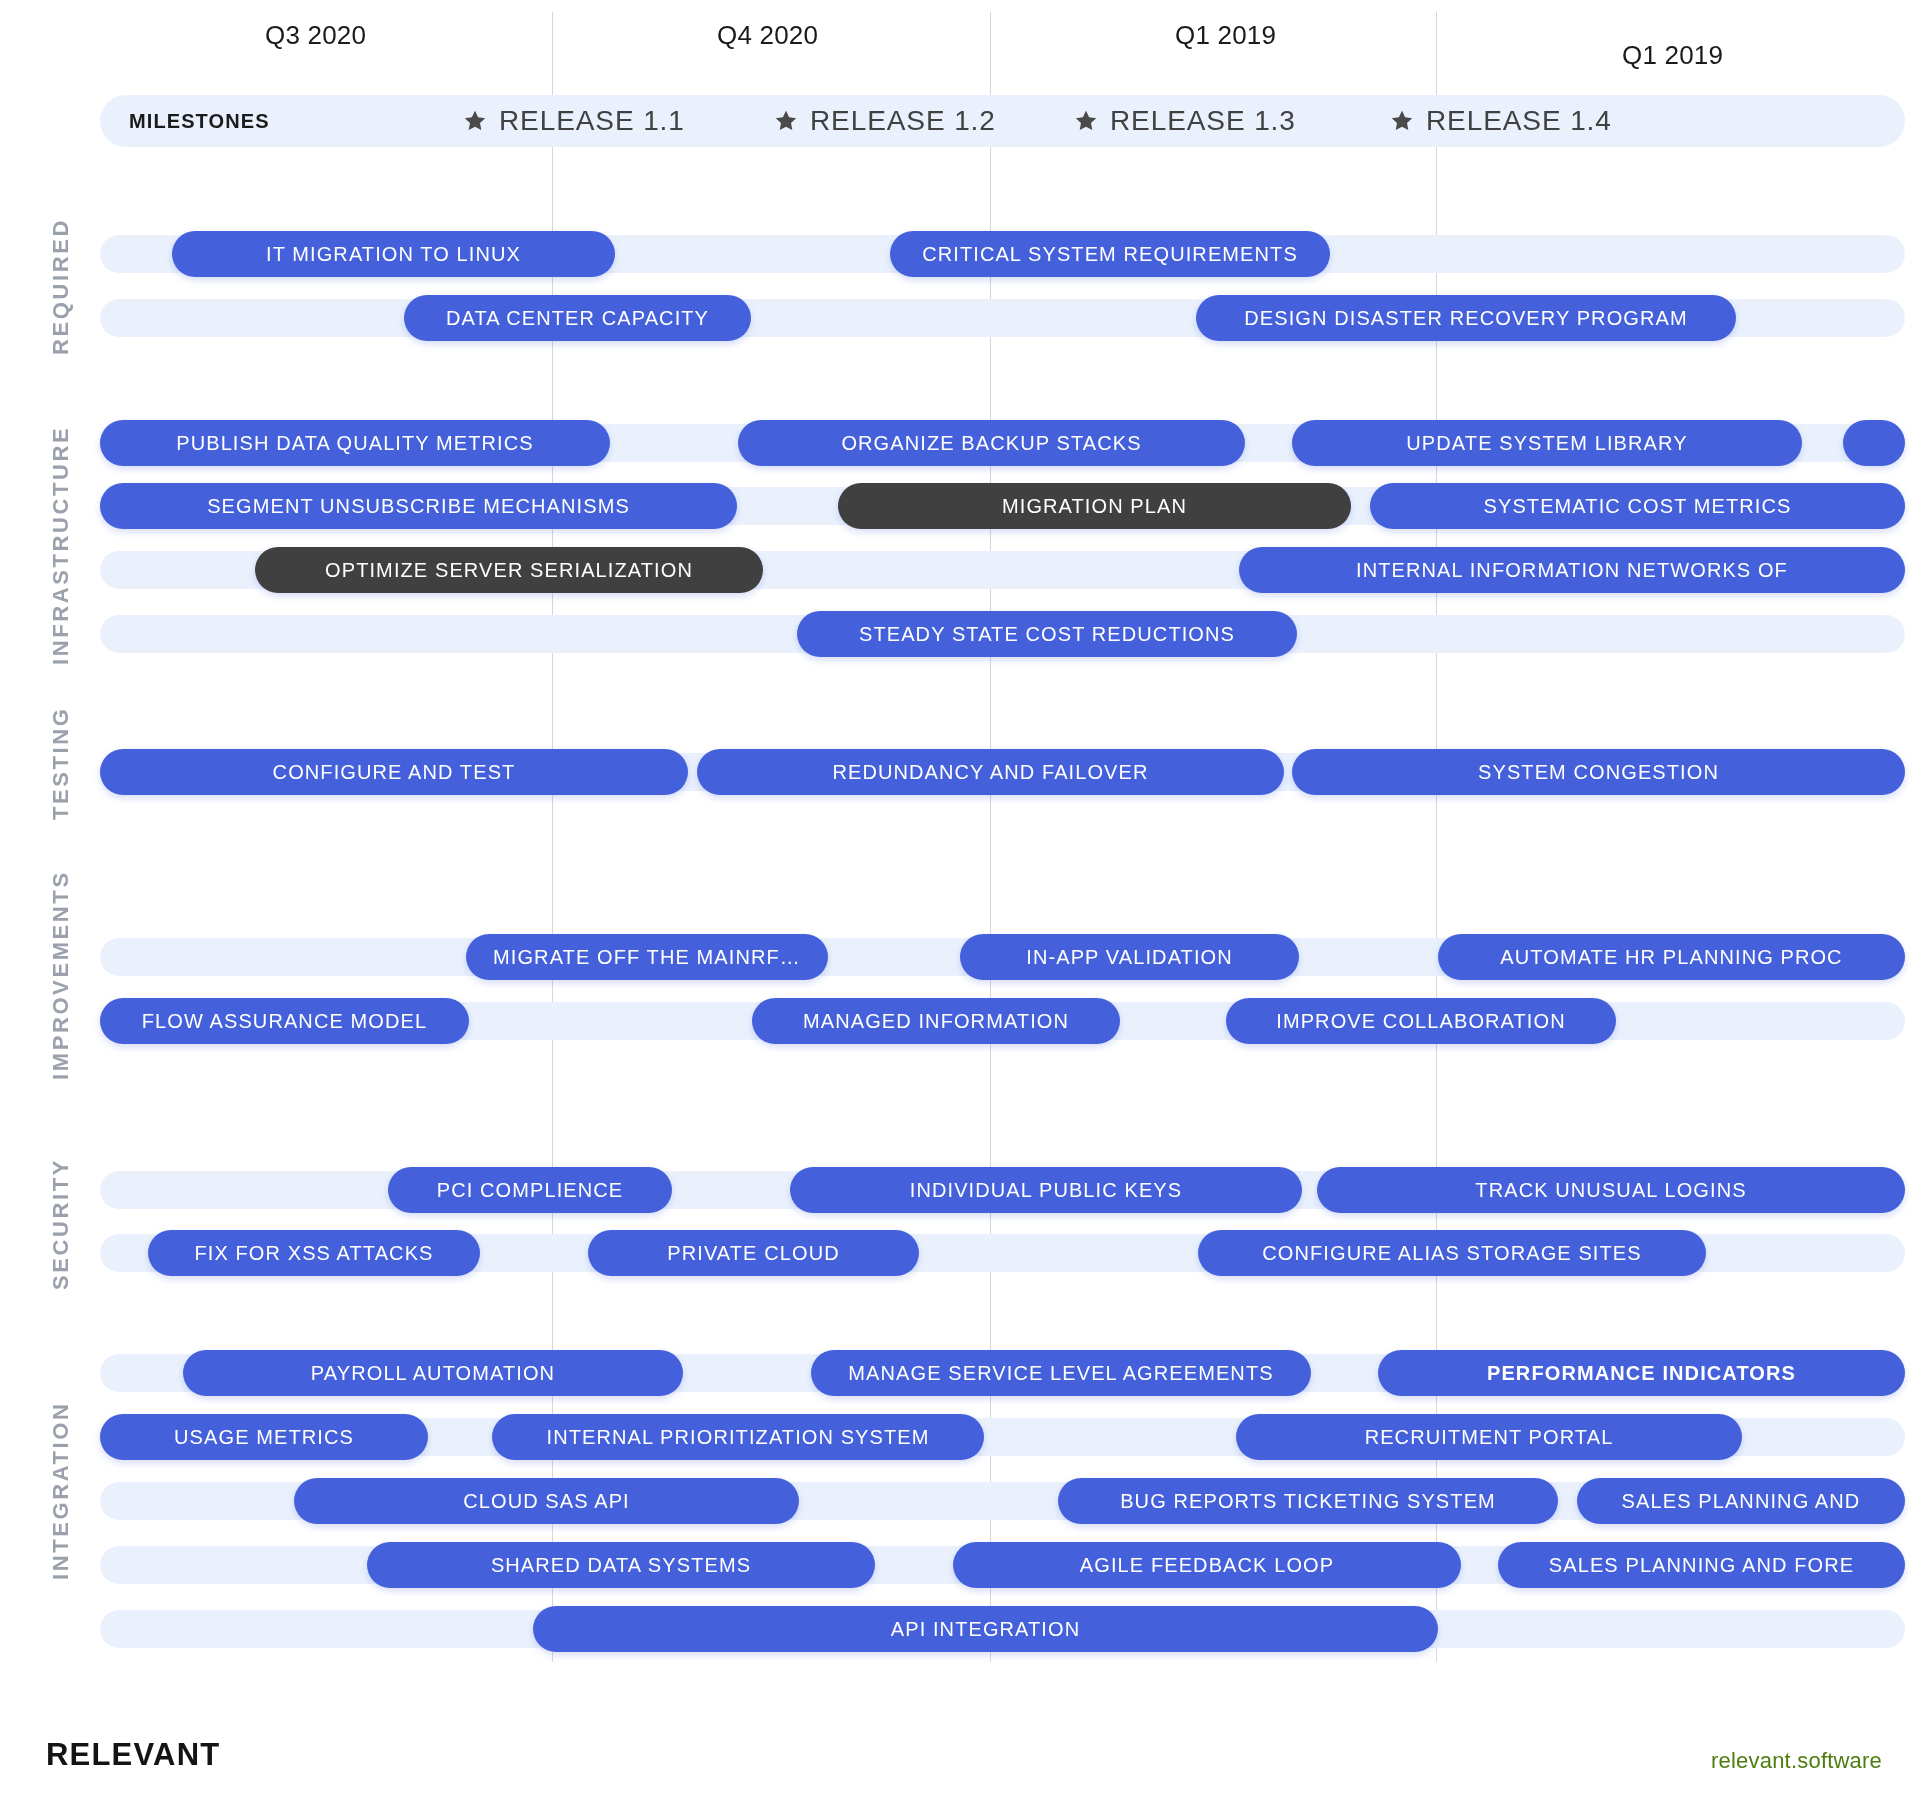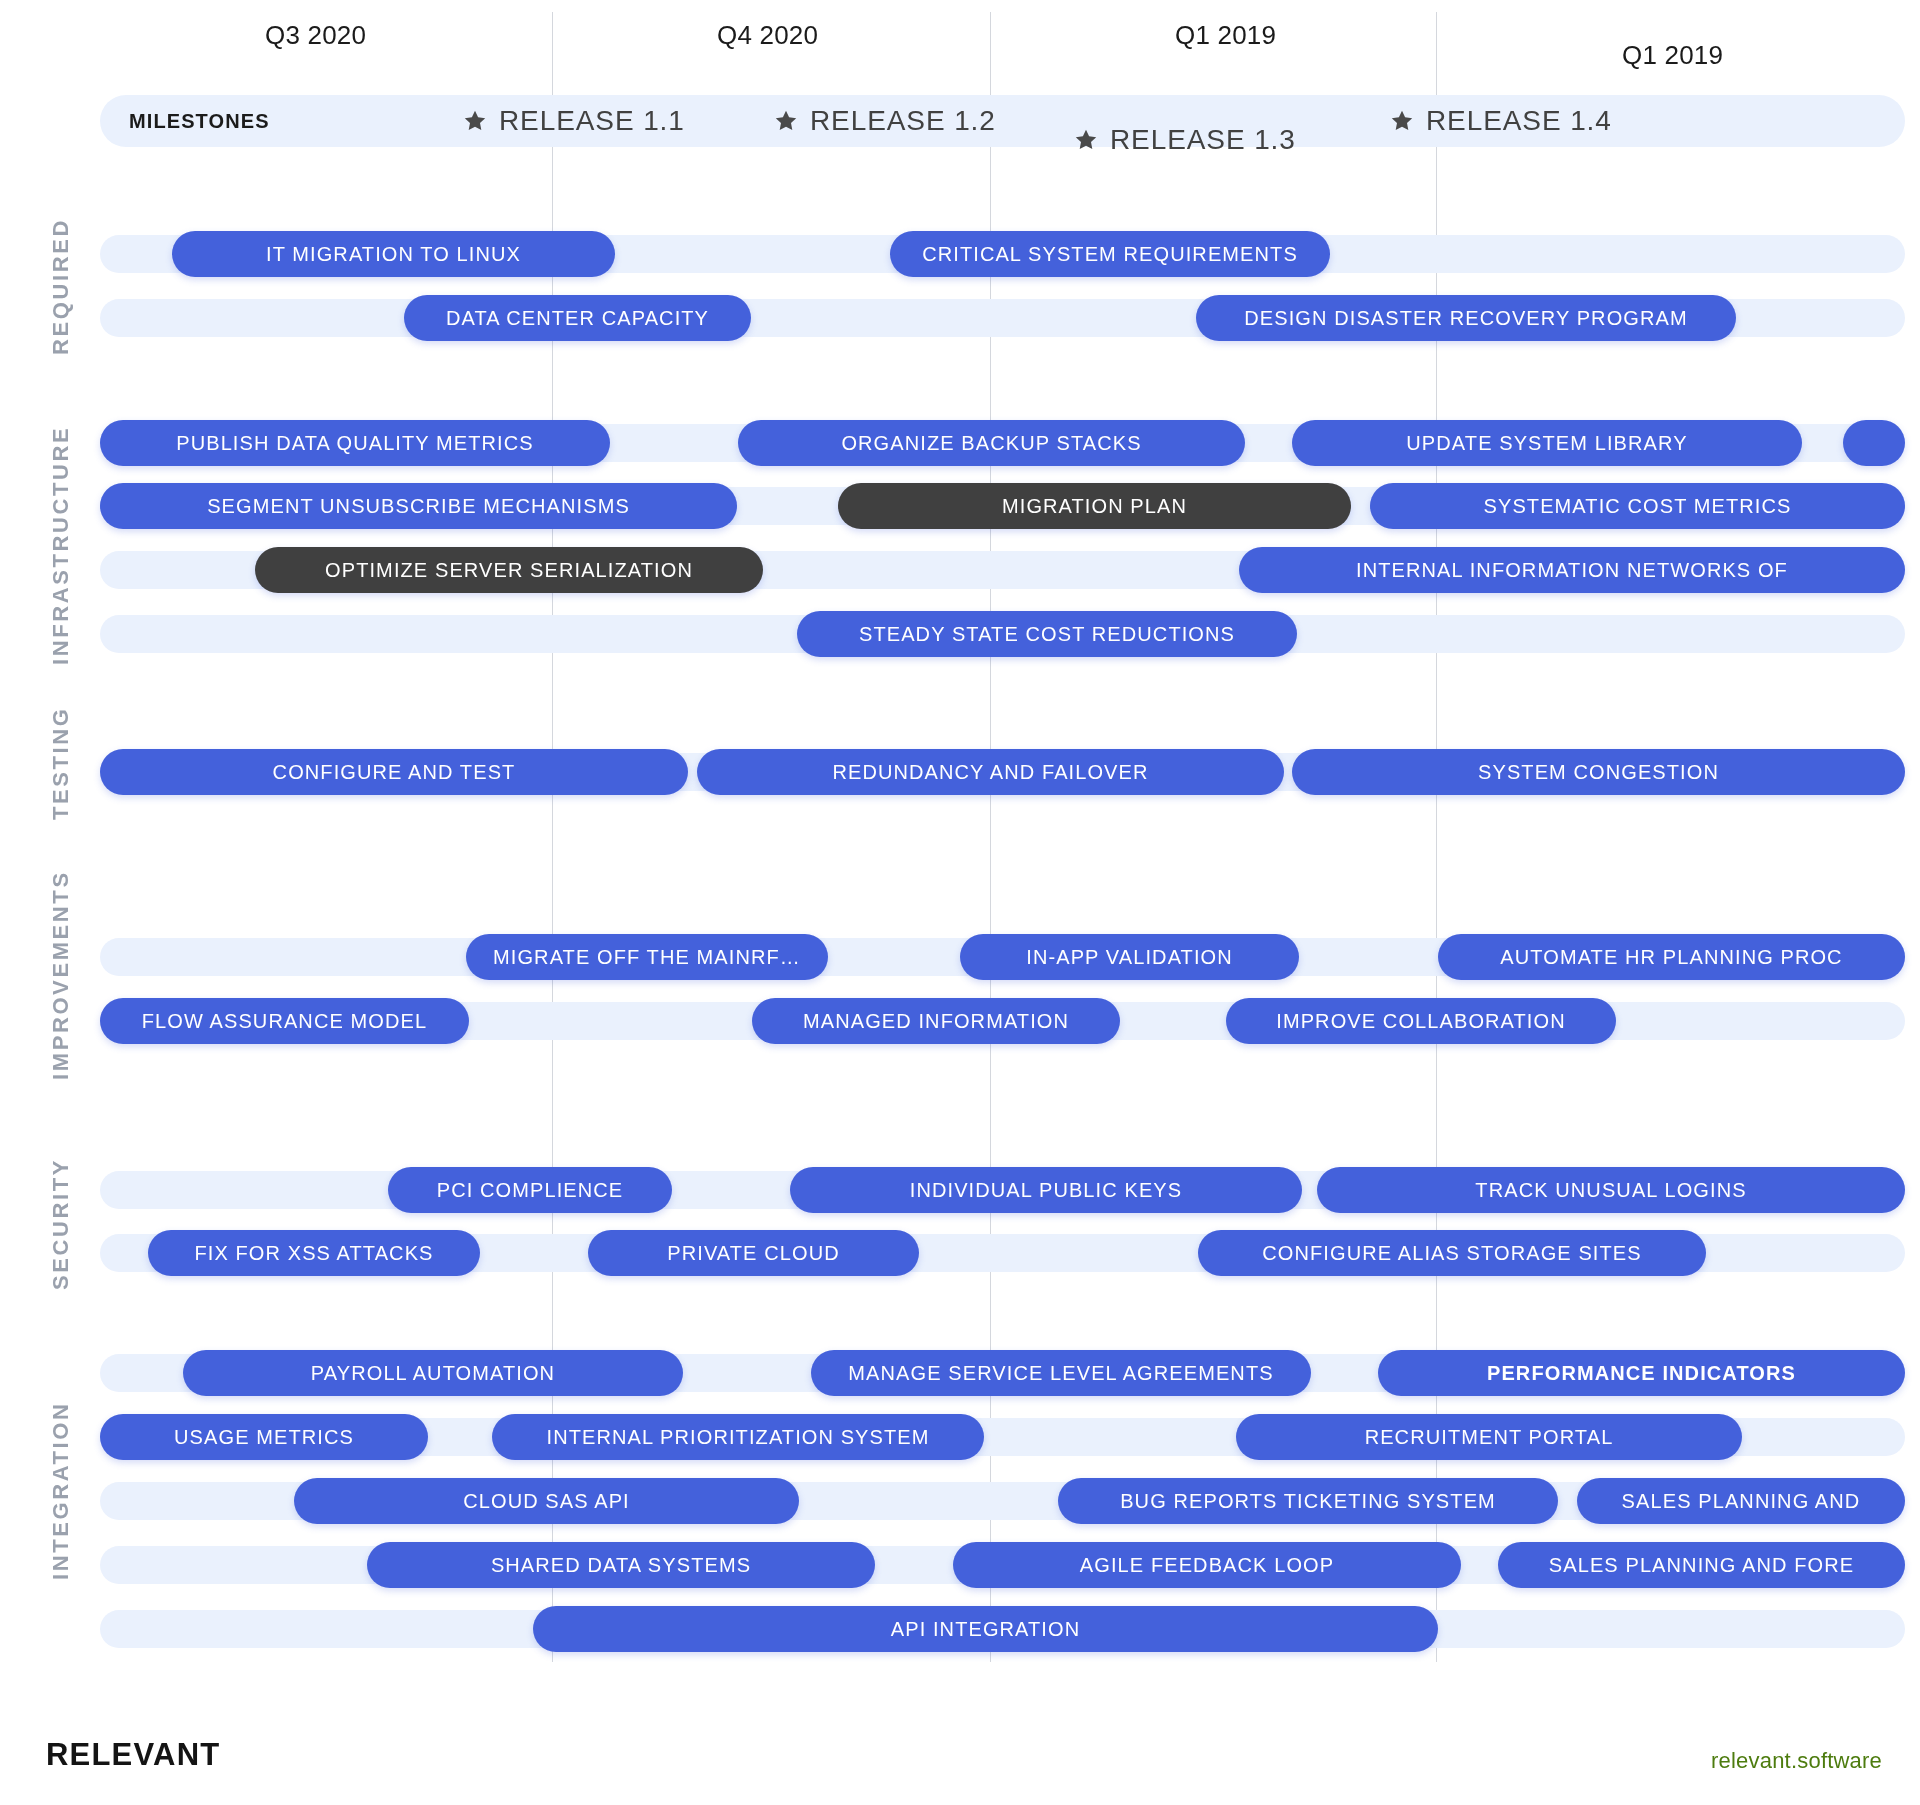--- a/index.html
+++ b/index.html
@@ -189,21 +189,21 @@
             <path fill="#4a4a4a" d="M12 1.8l3.1 6.5 7.1 .9-5.2 4.9 1.3 7-6.3-3.4-6.3 3.4 1.3-7L1.8 9.2l7.1-.9z"></path>
           </svg></span>
         <span class="milestone-label">RELEASE 1.1</span>
       </div>
       <div class="milestone" style="left: 674px;">
         <span class="star-icon"><svg viewBox="0 0 24 24" width="24" height="24" aria-hidden="true">
             <path fill="#4a4a4a" d="M12 1.8l3.1 6.5 7.1 .9-5.2 4.9 1.3 7-6.3-3.4-6.3 3.4 1.3-7L1.8 9.2l7.1-.9z"></path>
           </svg></span>
         <span class="milestone-label">RELEASE 1.2</span>
       </div>
-      <div class="milestone" style="left: 974px; margin-top: 19px;">
+      <div class="milestone" style="left: 974px;">
         <span class="star-icon"><svg viewBox="0 0 24 24" width="24" height="24" aria-hidden="true">
             <path fill="#4a4a4a" d="M12 1.8l3.1 6.5 7.1 .9-5.2 4.9 1.3 7-6.3-3.4-6.3 3.4 1.3-7L1.8 9.2l7.1-.9z"></path>
           </svg></span>
         <span class="milestone-label">RELEASE 1.3</span>
       </div>
       <div class="milestone" style="left: 1290px;">
         <span class="star-icon"><svg viewBox="0 0 24 24" width="24" height="24" aria-hidden="true">
             <path fill="#4a4a4a" d="M12 1.8l3.1 6.5 7.1 .9-5.2 4.9 1.3 7-6.3-3.4-6.3 3.4 1.3-7L1.8 9.2l7.1-.9z"></path>
           </svg></span>
         <span class="milestone-label">RELEASE 1.4</span>

